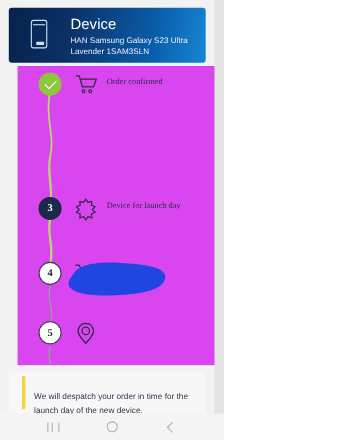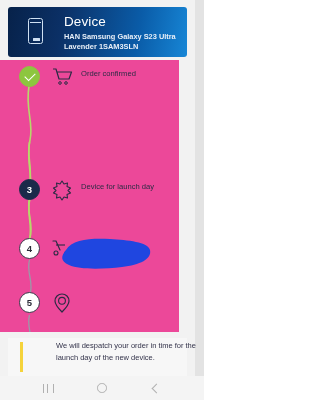--- a/index.html
+++ b/index.html
@@ -85,31 +85,32 @@
     letter-spacing: 0.1px;
   }
   .device-sub {
     position: absolute;
     left: 56px;
     top: 25px;
     width: 118px;
     color: #e8eff8;
     font-size: 7.4px;
     line-height: 10.2px;
-    font-weight: bold;
+    font-weight: normal;
   }
 
   
   .body-card {
     position: absolute;
-    left: 0;
+    left: 16px;
     top: 60px;
     width: 179px;
     height: 272px;
-    background: #ec4899;
+    background: #d946ef;
+    font-family: Liberation Serif, serif;
   }
 
   
   .timeline {
     position: absolute;
     left: 0; top: 0;
     width: 179px;
     height: 272px;
   }
   .track {
@@ -200,26 +201,25 @@
     position: absolute;
     left: 12px;
     top: 4px;
     width: 2.6px;
     height: 30px;
     background: #f5d33b;
   }
   .notice-text {
     position: absolute;
     left: 23px;
-    top: 2px;
+    top: 17px;
     width: 148px;
     color: #33334a;
     font-size: 7.5px;
     line-height: 11.6px;
-    margin-left: 25px;
   }
 
   
   .navbar {
     position: absolute;
     left: 0;
     bottom: 0;
     width: 204px;
     height: 24px;
     background: #f4f4f4;

